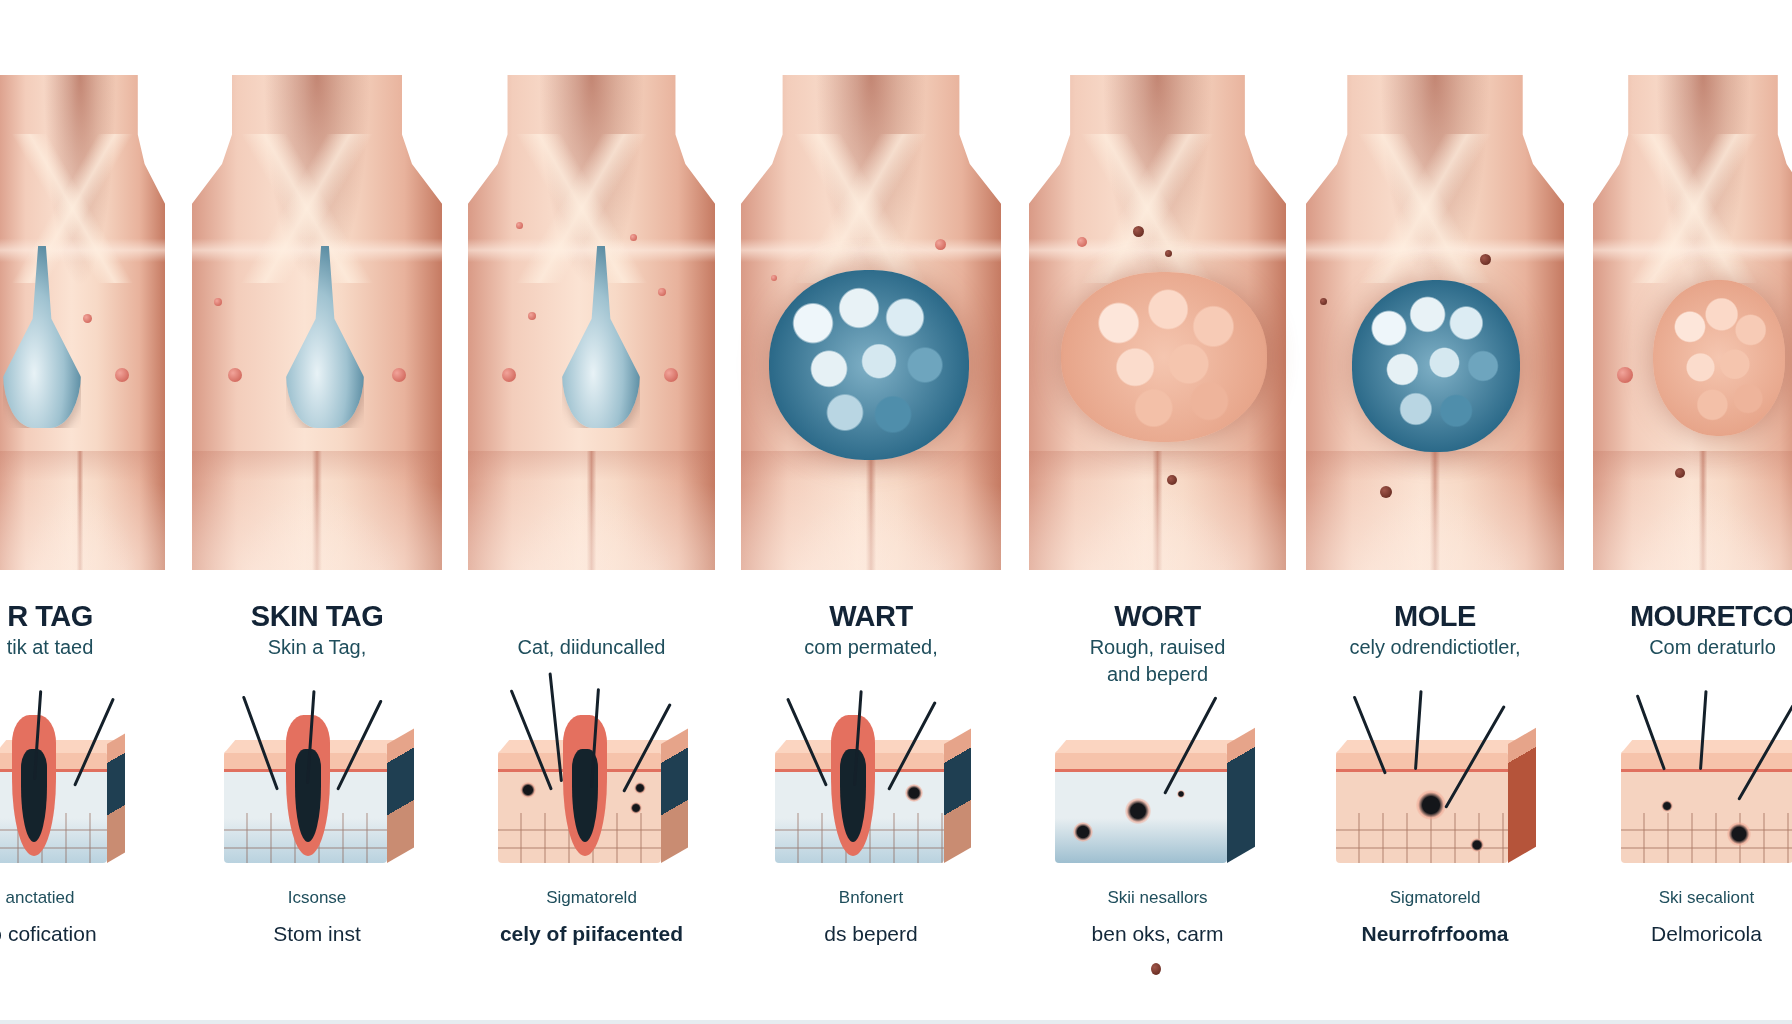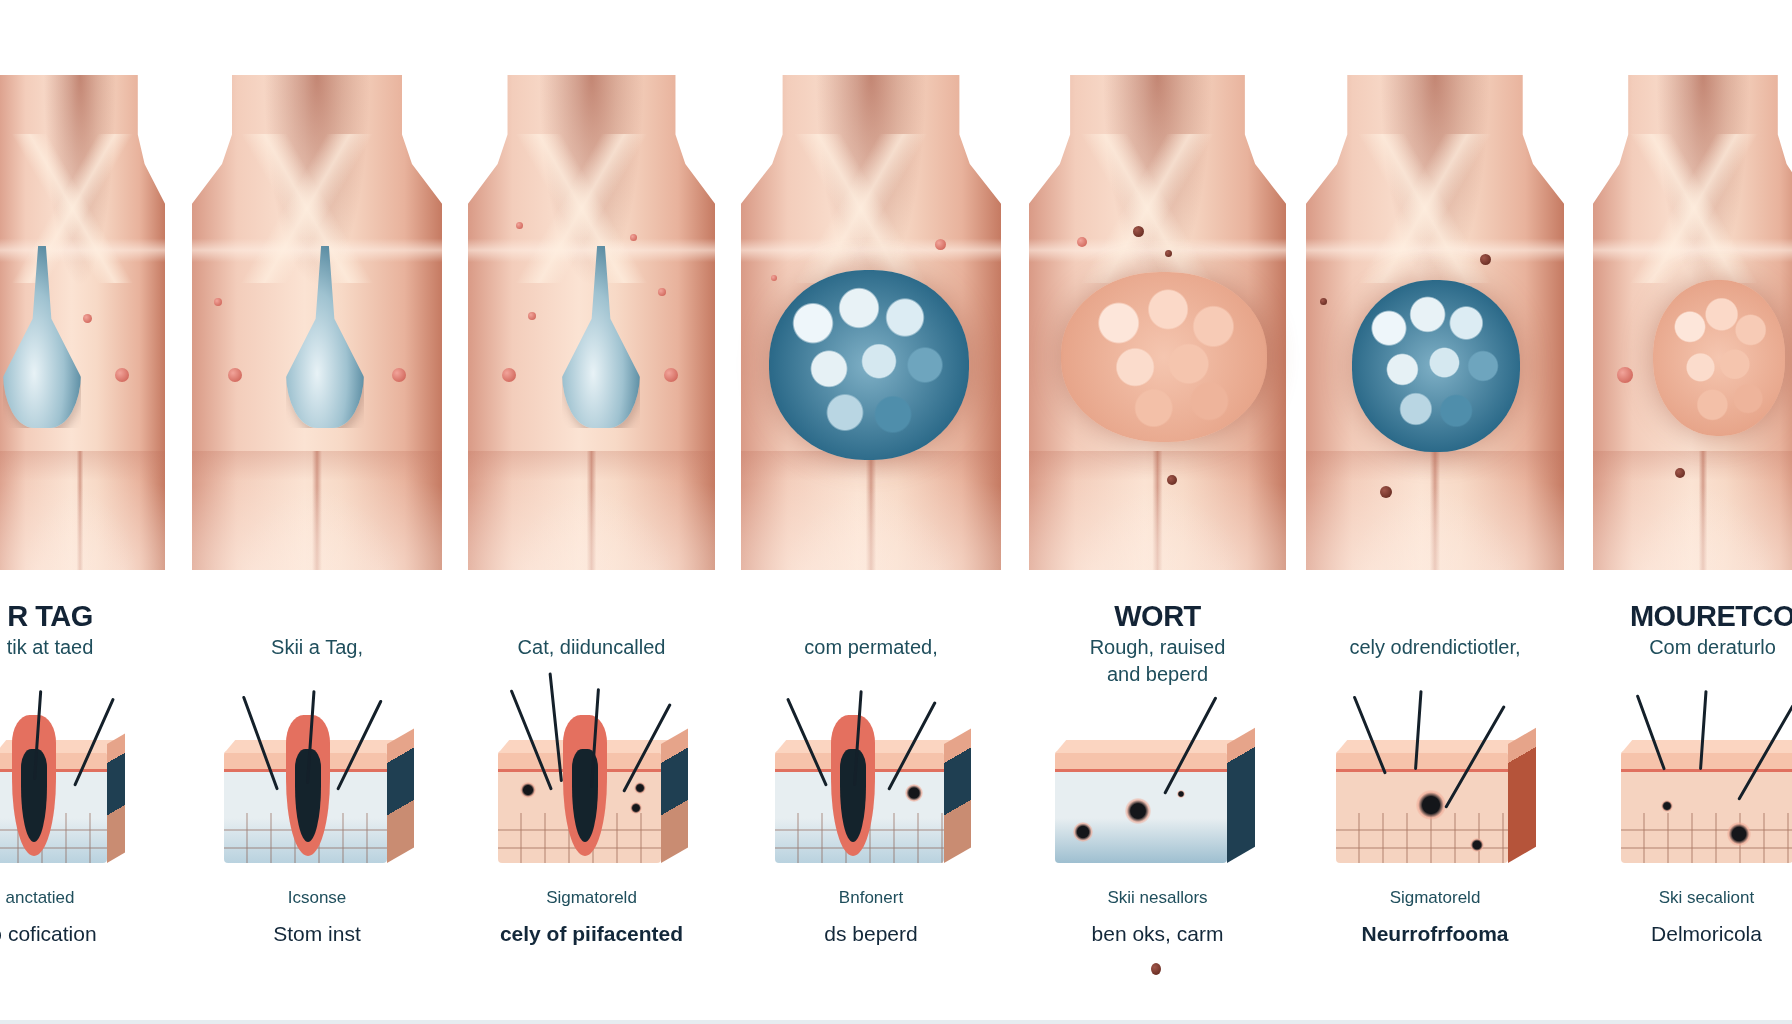--- a/index.html
+++ b/index.html
@@ -148,21 +148,22 @@
   <div class="cap-small" style="left:-40px;">anctatied</div>
   <div class="cap-bold" style="left:-40px;">ro cofication</div>
 </div>
 
 <div class="col" style="left:192px;width:250px;">
   <div class="torso" style="left:0;width:250px;"></div>
   <div class="drop" style="left:94px;top:246px;"></div>
   <div class="dot" style="left:22px;top:298px;width:8px;height:8px;"></div>
   <div class="dot" style="left:36px;top:368px;width:14px;height:14px;"></div>
   <div class="dot" style="left:200px;top:368px;width:14px;height:14px;"></div>
-  <div class="subtitle">Skii a Tag,</div>
+  <div class="title">SKIN TAG</div>
+  <div class="subtitle">Skin a Tag,</div>
   <div class="xsec" style="left:32px;width:190px;">
     <div class="block blueish">
         <div class="cells"></div>
       </div>
     <div class="block-side"></div>
     <div class="follicle" style="left:44%;"></div>
     <div class="hair" style="left:52px;top:0;height:100px;transform:rotate(-20deg);"></div>
     <div class="hair" style="left:82px;top:0;height:94px;transform:rotate(4deg);"></div>
     <div class="hair" style="left:112px;top:0;height:100px;transform:rotate(26deg);"></div>
   </div>
@@ -196,20 +197,21 @@
   </div>
   <div class="cap-small">Sigmatoreld</div>
   <div class="cap-bold strong">cely of piifacented</div>
 </div>
 
 <div class="col" style="left:741px;width:260px;">
   <div class="torso" style="left:0;width:260px;"></div>
   <div class="cluster blue" style="left:28px;top:270px;width:200px;height:190px;"></div>
   <div class="dot" style="left:194px;top:239px;width:11px;height:11px;"></div>
   <div class="dot" style="left:30px;top:275px;width:6px;height:6px;"></div>
+  <div class="title">WART</div>
   <div class="subtitle">com permated,</div>
   <div class="xsec" style="left:34px;width:196px;">
     <div class="block blueish">
         <div class="cells"></div>
       </div>
     <div class="block-side"></div>
     <div class="follicle" style="left:40%;background:#e4705f;"></div>
     <div class="spot" style="left:130px;top:94px;width:18px;height:18px;"></div>
     <div class="hair" style="left:50px;top:0;height:96px;transform:rotate(-24deg);"></div>
     <div class="hair" style="left:78px;top:0;height:96px;transform:rotate(4deg);"></div>
@@ -243,20 +245,21 @@
   <div class="cap-bold">ben oks, carm</div>
   <div class="dot dark" style="left:122px;top:963px;width:10px;height:12px;"></div>
 </div>
 
 <div class="col" style="left:1306px;width:258px;">
   <div class="torso" style="left:0;width:258px;"></div>
   <div class="cluster blue" style="left:46px;top:280px;width:168px;height:172px;"></div>
   <div class="dot dark" style="left:174px;top:254px;width:11px;height:11px;"></div>
   <div class="dot dark" style="left:14px;top:298px;width:7px;height:7px;"></div>
   <div class="dot dark" style="left:74px;top:486px;width:12px;height:12px;"></div>
+  <div class="title">MOLE</div>
   <div class="subtitle">cely odrendictiotler,</div>
   <div class="xsec" style="left:30px;width:200px;">
     <div class="block tan">
         <div class="cells"></div>
       </div>
     <div class="block-side" style="background:linear-gradient(180deg,#e6a48a 0 16%,#b5543a 16% 100%);"></div>
     <div class="spot" style="left:80px;top:100px;width:30px;height:30px;"></div>
     <div class="spot" style="left:134px;top:148px;width:14px;height:14px;"></div>
     <div class="hair" style="left:48px;top:0;height:84px;transform:rotate(-22deg);"></div>
     <div class="hair" style="left:78px;top:0;height:80px;transform:rotate(4deg);"></div>

